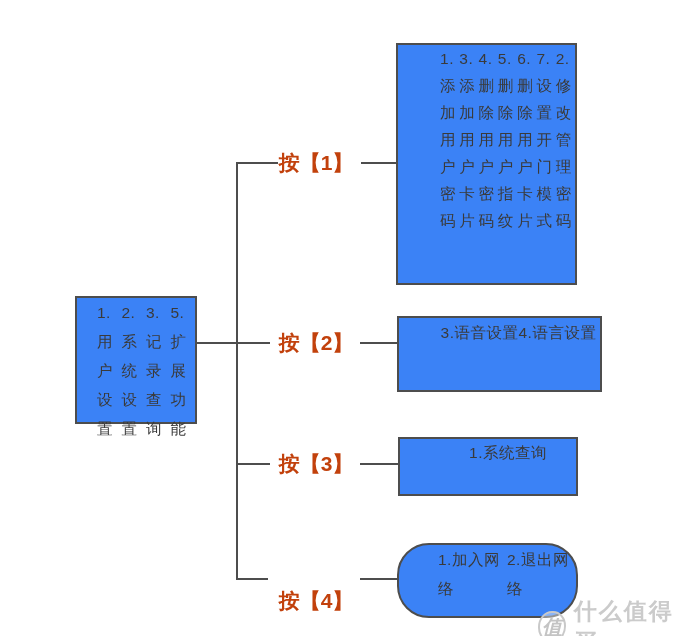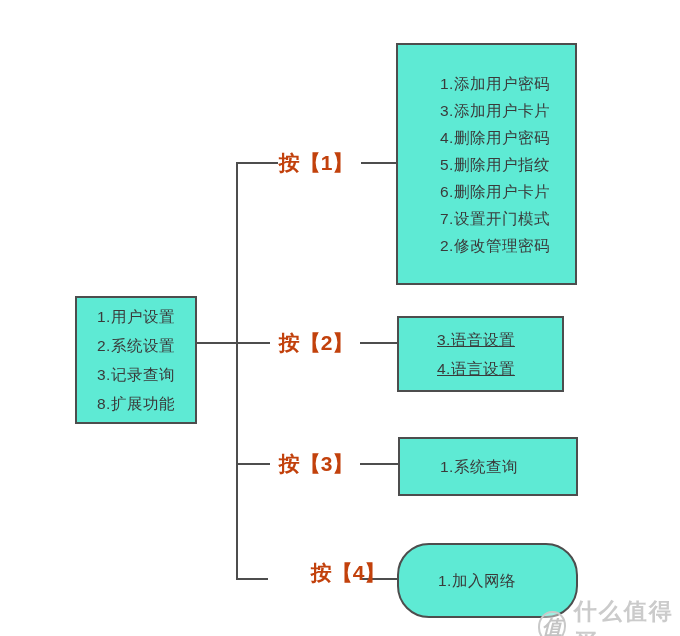--- a/index.html
+++ b/index.html
@@ -19,34 +19,33 @@
     font-size: 19px;
     font-weight: 700;
     color: #1c1c1c;
     letter-spacing: 1px;
   }
   .page-title .num { margin-right: 10px; }
 
   .box {
     position: absolute;
     border: 2px solid #4d4d4d;
-    background: #5eead4;
+    background: #3b82f6;
     display: flex;
-    flex-direction: column;
     justify-content: center;
     box-sizing: border-box;
     font-size: 15.5px;
     color: #3a3a3a;
     letter-spacing: 0.5px;
   }
   .root-box   { left: 75px;  top: 296px; width: 122px; height: 128px; padding-left: 20px; }
   .root-box .line { line-height: 29px; }
   .branch-box-1 { left: 396px; top: 43px;  width: 181px; height: 242px; padding-left: 42px; }
   .branch-box-1 .line { line-height: 27px; }
-  .branch-box-2 { left: 397px; top: 316px; width: 167px; height: 76px;  padding-left: 38px; text-decoration: underline; }
+  .branch-box-2 { left: 397px; top: 316px; width: 205px; height: 76px;  padding-left: 38px; }
   .branch-box-2 .line { line-height: 29px; }
   .branch-box-3 { left: 398px; top: 437px; width: 180px; height: 59px;  padding-left: 40px; }
   .branch-box-3 .line { line-height: 27px; }
   .branch-box-4 { left: 397px; top: 543px; width: 181px; height: 75px;  padding-left: 39px; border-radius: 32px; }
   .branch-box-4 .line { line-height: 29px; }
 
   .hline, .vline { position: absolute; background: #4d4d4d; }
   .hline { height: 2px; }
   .vline { width: 2px; }
 
@@ -56,21 +55,21 @@
     width: 76px;
     text-align: center;
     font-size: 21px;
     font-weight: 600;
     color: #c2410c;
     line-height: 24px;
   }
   .label-1 { top: 151px; }
   .label-2 { top: 331px; }
   .label-3 { top: 452px; }
-  .label-4 { top: 561px; margin-left: 32px; }
+  .label-4 { top: 589px; }
 
   .watermark {
     position: absolute;
     left: 538px;
     top: 596px;
     display: flex;
     align-items: center;
     color: #c9c9c9;
   }
   .wm-logo {
@@ -99,21 +98,21 @@
 </head>
 <body>
 
 <div class="canvas">
 
 
   <div class="box root-box">
     <div class="line">1.用户设置</div>
     <div class="line">2.系统设置</div>
     <div class="line">3.记录查询</div>
-    <div class="line">8.扩展功能</div>
+    <div class="line">5.扩展功能</div>
   </div>
 
   <div class="vline" style="left:236px; top:162px; height:418px;"></div>
   <div class="hline" style="left:197px; top:342px; width:73px;"></div>
   <div class="hline" style="left:236px; top:162px; width:42px;"></div>
   <div class="hline" style="left:361px; top:162px; width:35px;"></div>
   <div class="hline" style="left:360px; top:342px; width:37px;"></div>
   <div class="hline" style="left:236px; top:463px; width:34px;"></div>
   <div class="hline" style="left:360px; top:463px; width:38px;"></div>
   <div class="hline" style="left:236px; top:578px; width:32px;"></div>
@@ -138,20 +137,21 @@
     <div class="line">3.语音设置</div>
     <div class="line">4.语言设置</div>
   </div>
 
   <div class="box branch-box-3">
     <div class="line">1.系统查询</div>
   </div>
 
   <div class="box branch-box-4">
     <div class="line">1.加入网络</div>
+    <div class="line">2.退出网络</div>
   </div>
 
   <div class="watermark">
     <span class="wm-logo">
         <span>值</span>
       </span>
     <span class="wm-text">什么值得买</span>
   </div>
 
 </div>

